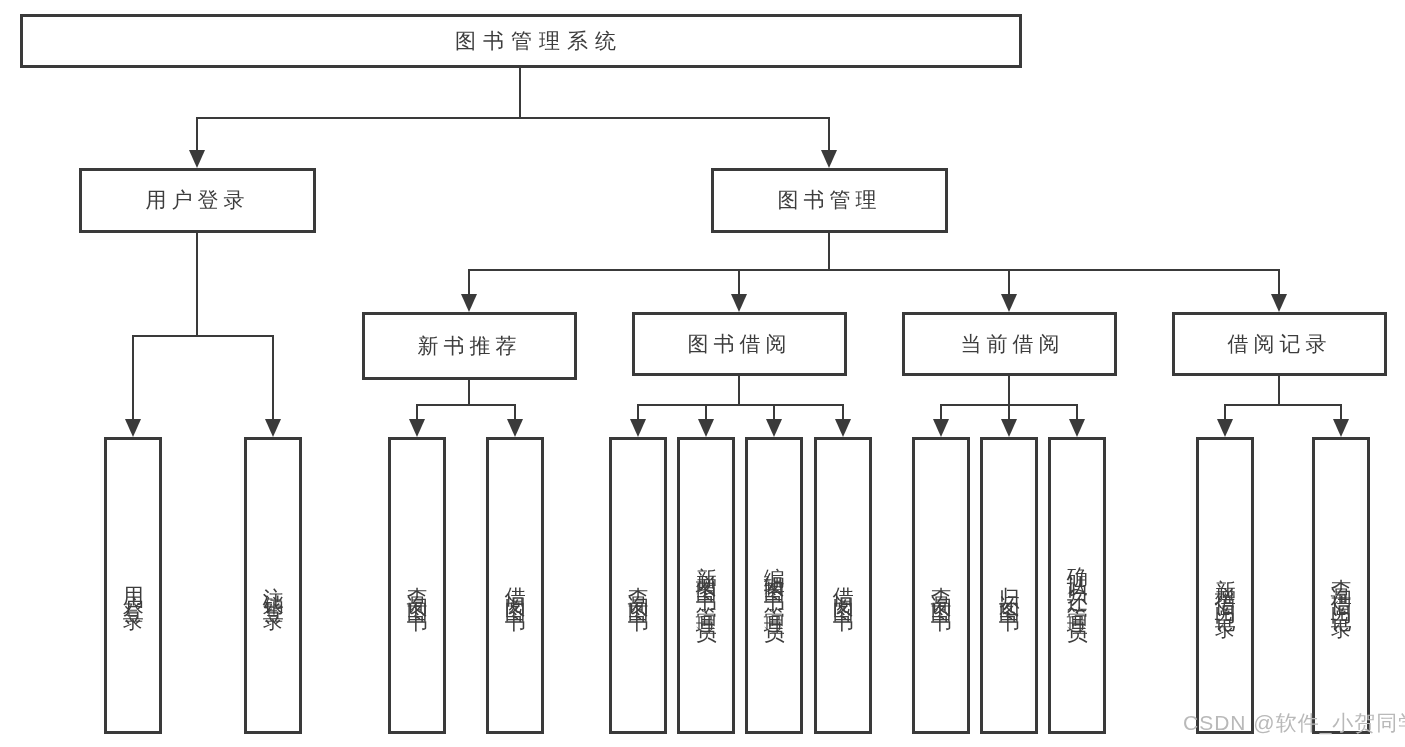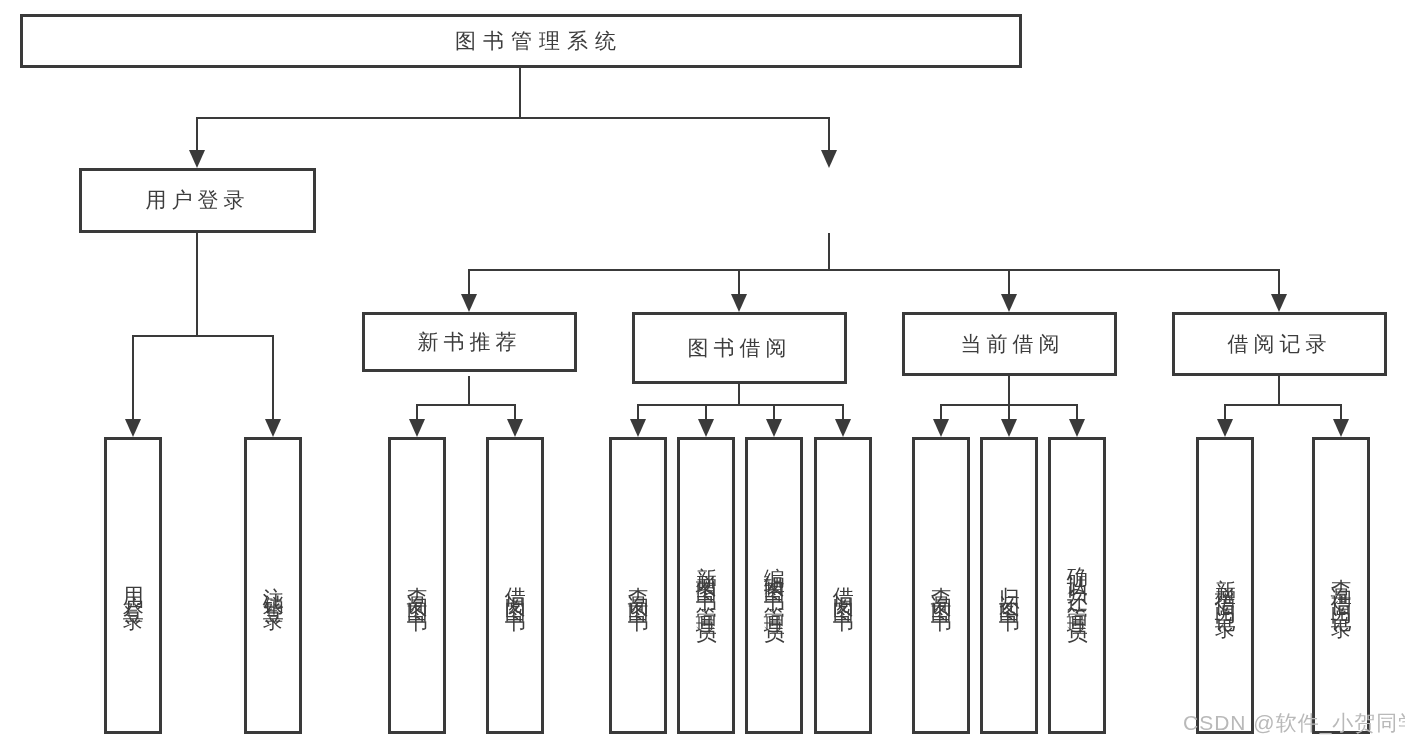--- a/index.html
+++ b/index.html
@@ -76,43 +76,46 @@
   <div class="vline" style="left:519px; top:68px; height:51px;"></div>
   <div class="hline" style="left:196px; top:117px; width:634px;"></div>
   <div class="vline" style="left:196px; top:117px; height:35px;"></div>
   <div class="arrow" style="left:189px; top:150px;"></div>
   <div class="vline" style="left:828px; top:117px; height:35px;"></div>
   <div class="arrow" style="left:821px; top:150px;"></div>
 
   <div class="box" style="left:79px; top:168px; width:237px; height:65px;">
     <span class="lbl">用户登录</span>
   </div>
+  <div class="box" style="left:711px; top:168px; width:237px; height:65px;">
+    <span class="lbl">图书管理</span>
+  </div>
 
   <div class="vline" style="left:196px; top:233px; height:104px;"></div>
   <div class="hline" style="left:132px; top:335px; width:142px;"></div>
   <div class="vline" style="left:132px; top:335px; height:86px;"></div>
   <div class="arrow" style="left:125px; top:419px;"></div>
   <div class="vline" style="left:272px; top:335px; height:86px;"></div>
   <div class="arrow" style="left:265px; top:419px;"></div>
 
   <div class="vline" style="left:828px; top:233px; height:38px;"></div>
   <div class="hline" style="left:468px; top:269px; width:812px;"></div>
   <div class="vline" style="left:468px; top:269px; height:27px;"></div>
   <div class="arrow" style="left:461px; top:294px;"></div>
   <div class="vline" style="left:738px; top:269px; height:27px;"></div>
   <div class="arrow" style="left:731px; top:294px;"></div>
   <div class="vline" style="left:1008px; top:269px; height:27px;"></div>
   <div class="arrow" style="left:1001px; top:294px;"></div>
   <div class="vline" style="left:1278px; top:269px; height:27px;"></div>
   <div class="arrow" style="left:1271px; top:294px;"></div>
 
-  <div class="box" style="left:362px; top:312px; width:215px; height:60px;">
+  <div class="box" style="left:362px; top:312px; width:215px; height:68px;">
     <span class="lbl">新书推荐</span>
   </div>
-  <div class="box" style="left:632px; top:312px; width:215px; height:72px;text-align:center;">
+  <div class="box" style="left:632px; top:312px; width:215px; height:64px;text-align:center;">
     <span class="lbl">图书借阅</span>
   </div>
   <div class="box" style="left:902px; top:312px; width:215px; height:64px;padding-left:6px;">
     <span class="lbl">当前借阅</span>
   </div>
   <div class="box" style="left:1172px; top:312px; width:215px; height:64px;">
     <span class="lbl">借阅记录</span>
   </div>
 
   <div class="vline" style="left:468px; top:376px; height:30px;"></div>

